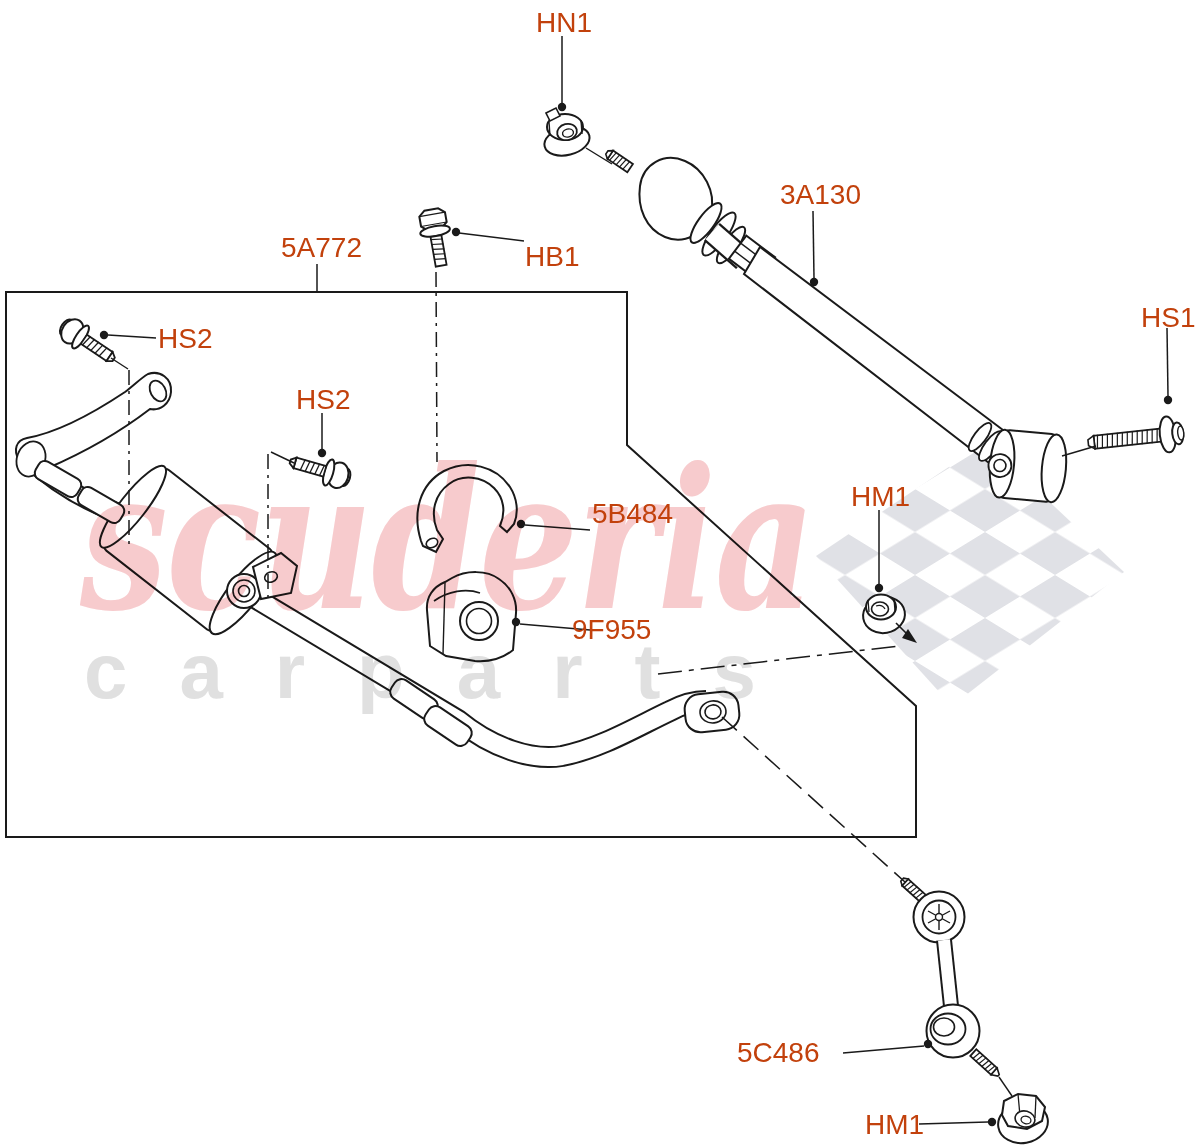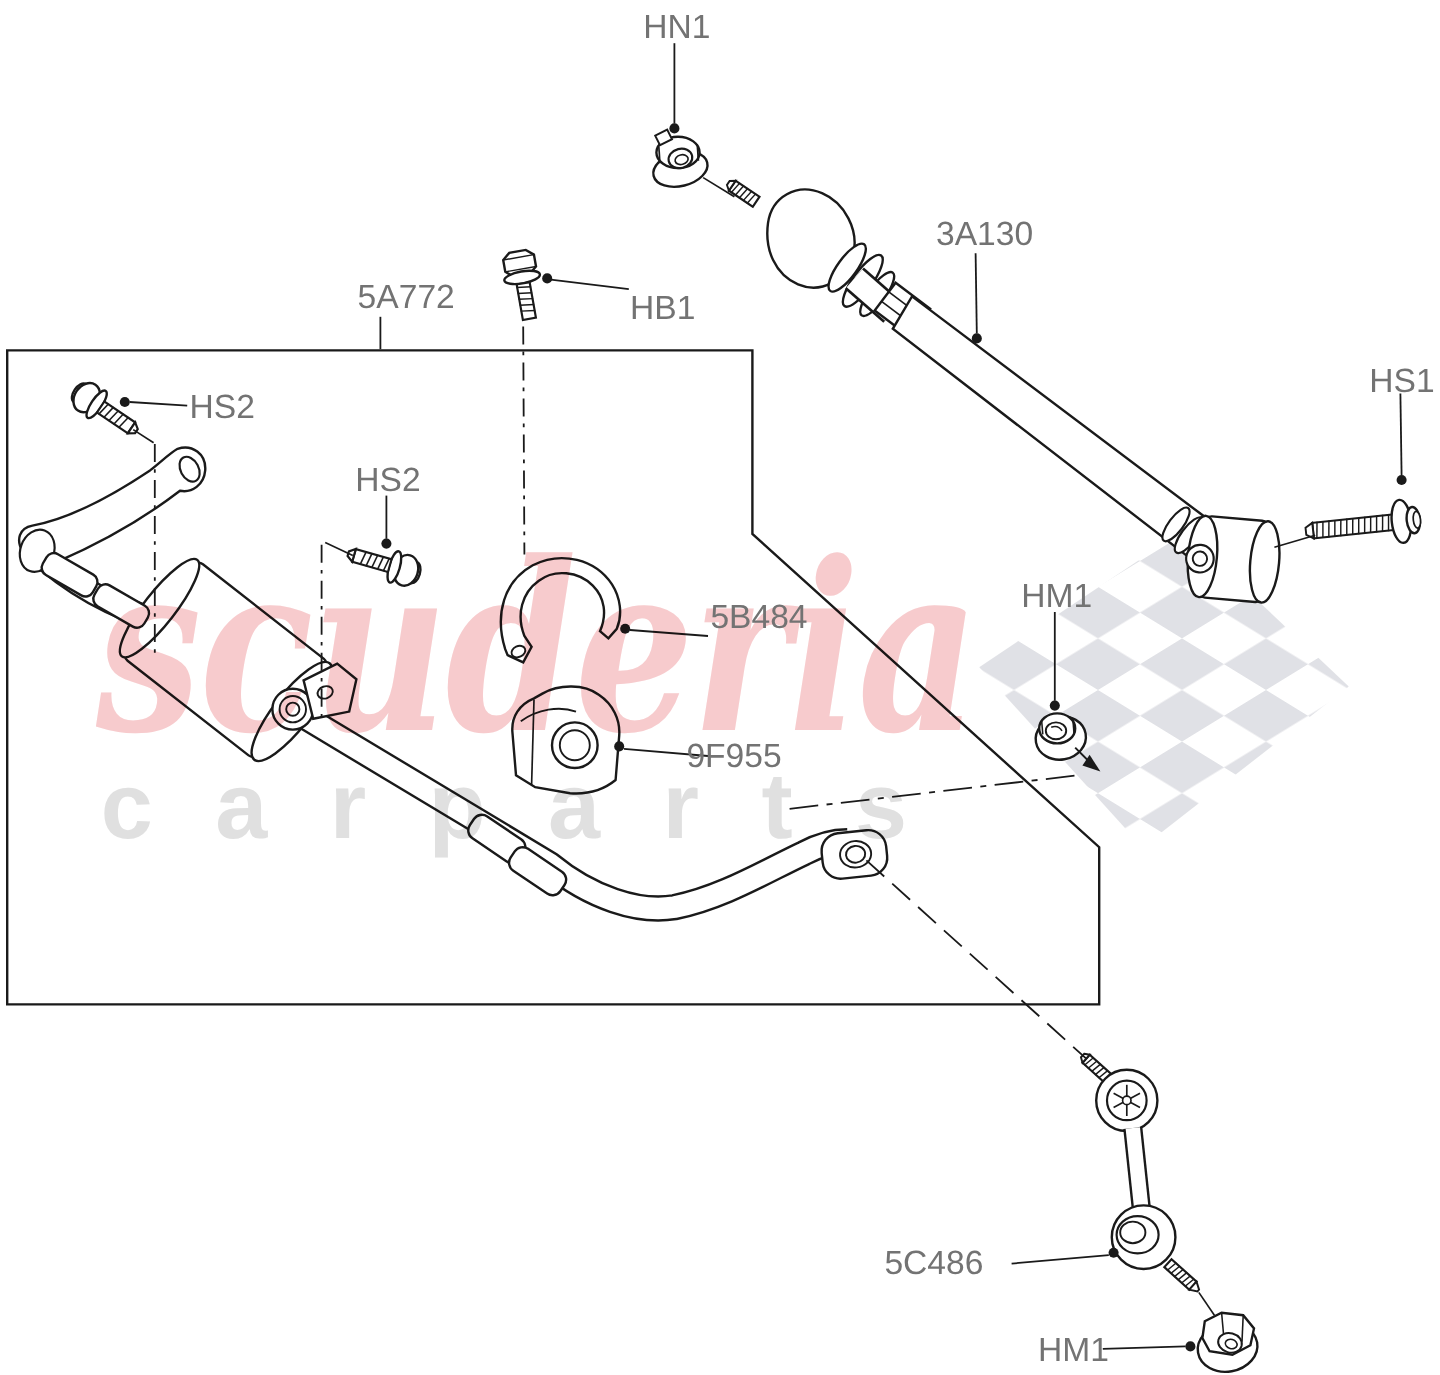--- a/index.html
+++ b/index.html
@@ -7,21 +7,21 @@
           font-family:"Liberation Sans",sans-serif;}
   .art{position:absolute;left:0;top:0;z-index:1;}
   .wm-brand{position:absolute;left:80px;top:442px;z-index:2;
             font-family:"DejaVu Serif",serif;font-style:italic;font-weight:bold;
             font-size:195px;line-height:1;color:#f7cbcd;letter-spacing:-2px;
             transform:scaleX(0.8);transform-origin:0 0;mix-blend-mode:multiply;white-space:nowrap;}
   .wm-tag{position:absolute;left:84px;top:632px;z-index:2;
           font-family:"Liberation Sans",sans-serif;font-weight:bold;
           font-size:78px;line-height:1;color:#e0e0e0;letter-spacing:52px;
           mix-blend-mode:multiply;white-space:nowrap;}
-  .lbl{position:absolute;z-index:3;font-size:28px;line-height:1;color:#737373;white-space:nowrap;}
+  .lbl{position:absolute;z-index:3;font-size:28px;line-height:1;color:#c2410c;white-space:nowrap;}
 </style>
 </head>
 <body>
 
 <div class="canvas">
 
   <svg class="art" width="1200" height="1146" viewBox="0 0 1200 1146">
     <defs>
       <pattern id="chk" width="80" height="80" patternUnits="userSpaceOnUse" patternTransform="matrix(0.875,0.5375,-0.875,0.5375,985,446)">
         <rect width="40" height="40" fill="#dbdce1"></rect>
@@ -281,21 +281,21 @@
       <circle cx="992" cy="1122" r="4.2"></circle>
     </g>
   </svg>
 
   <div class="wm-brand">scuderia</div>
   <div class="wm-tag">carparts</div>
 
   <div class="lbl" style="left:536px;top:9px">HN1</div>
   <div class="lbl" style="left:780px;top:181px">3A130</div>
   <div class="lbl" style="left:525px;top:243px">HB1</div>
-  <div class="lbl" style="left:298px;top:234px">5A772</div>
+  <div class="lbl" style="left:281px;top:234px">5A772</div>
   <div class="lbl" style="left:158px;top:325px">HS2</div>
   <div class="lbl" style="left:296px;top:386px">HS2</div>
   <div class="lbl" style="left:1141px;top:304px">HS1</div>
   <div class="lbl" style="left:851px;top:483px">HM1</div>
   <div class="lbl" style="left:592px;top:500px">5B484</div>
   <div class="lbl" style="left:572px;top:616px">9F955</div>
   <div class="lbl" style="left:737px;top:1039px">5C486</div>
   <div class="lbl" style="left:865px;top:1111px">HM1</div>
 </div>
 

